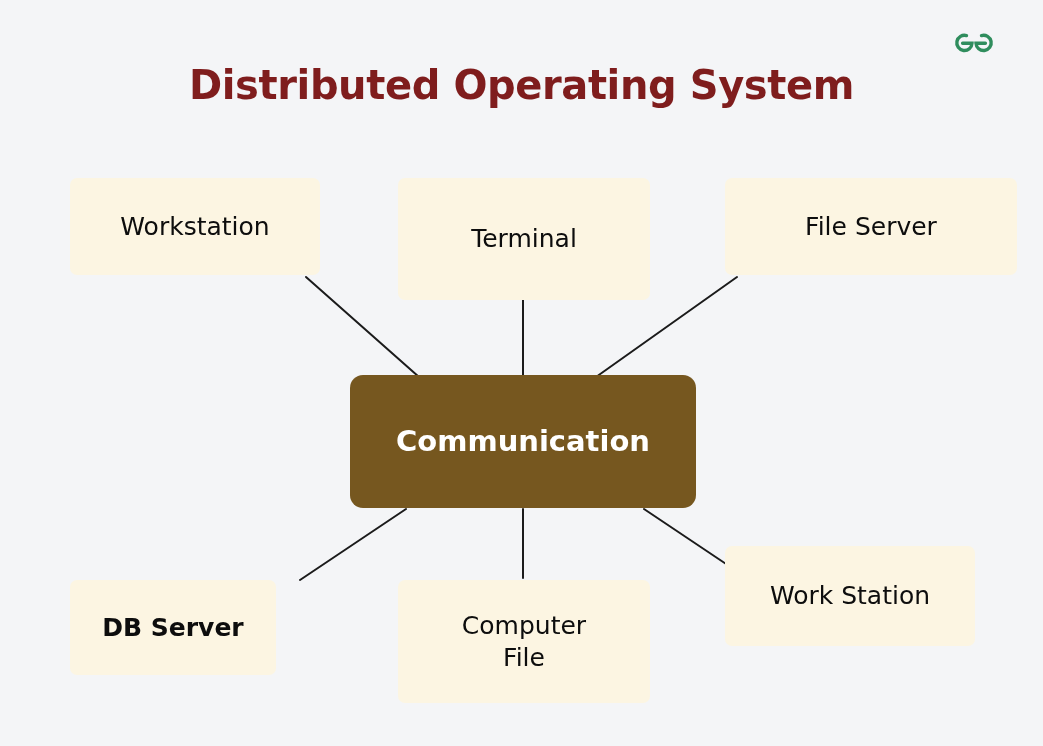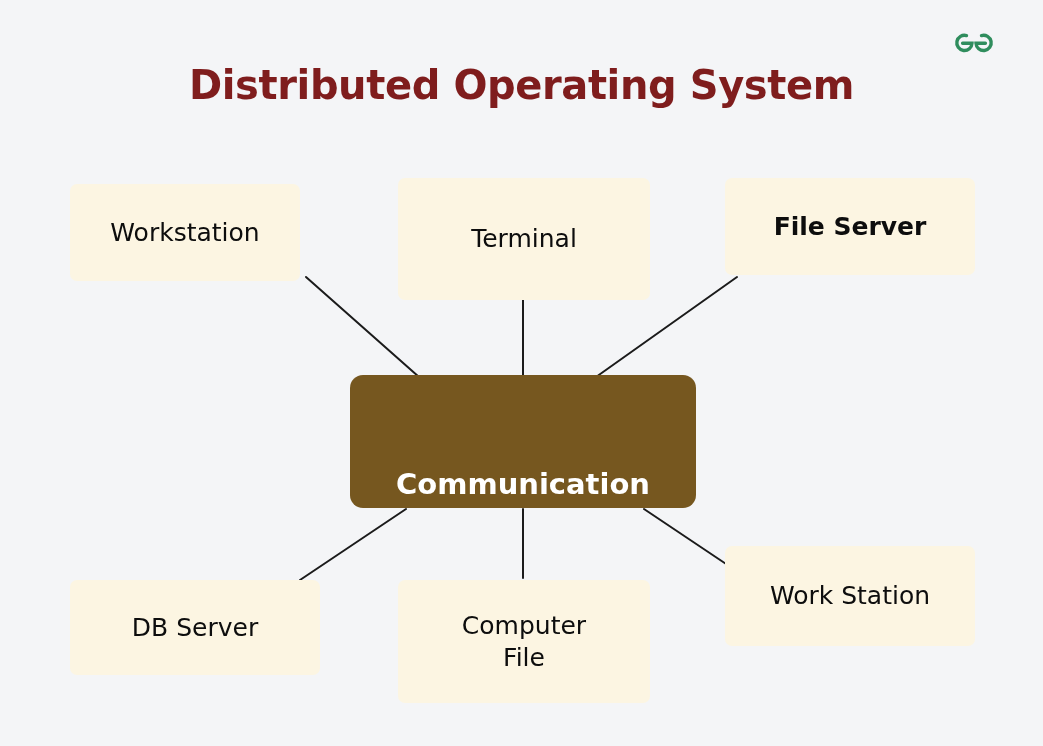--- a/index.html
+++ b/index.html
@@ -74,25 +74,25 @@
   .node.hub {
     background: #76571f;
     color: #ffffff;
     border-radius: 13px;
     font-size: 29px;
     font-weight: 700;
     line-height: 1.33;
   }
 
   
-  #node-workstation   { left: 70px;  top: 184px; width: 230px; height: 97px; }
+  #node-workstation   { left: 70px;  top: 178px; width: 250px; height: 97px; }
   #node-terminal      { left: 398px; top: 178px; width: 252px; height: 122px; }
-  #node-file-server   { left: 725px; top: 178px; width: 250px; height: 97px; font-weight: bold; }
-  #node-hub           { left: 350px; top: 375px; width: 346px; height: 133px; align-items: flex-end; }
-  #node-db-server     { left: 70px;  top: 580px; width: 250px; height: 95px; }
+  #node-file-server   { left: 725px; top: 178px; width: 292px; height: 97px; }
+  #node-hub           { left: 350px; top: 375px; width: 346px; height: 133px; }
+  #node-db-server     { left: 70px;  top: 580px; width: 206px; height: 95px; font-weight: bold; }
   #node-computer-node { left: 398px; top: 580px; width: 252px; height: 123px; }
   #node-work-station  { left: 725px; top: 546px; width: 250px; height: 100px; }
 </style>
 </head>
 <body>
 
 <div id="canvas">
 
   <div id="logo">
     <svg viewBox="0 0 60 30" width="60" height="30" aria-hidden="true">

